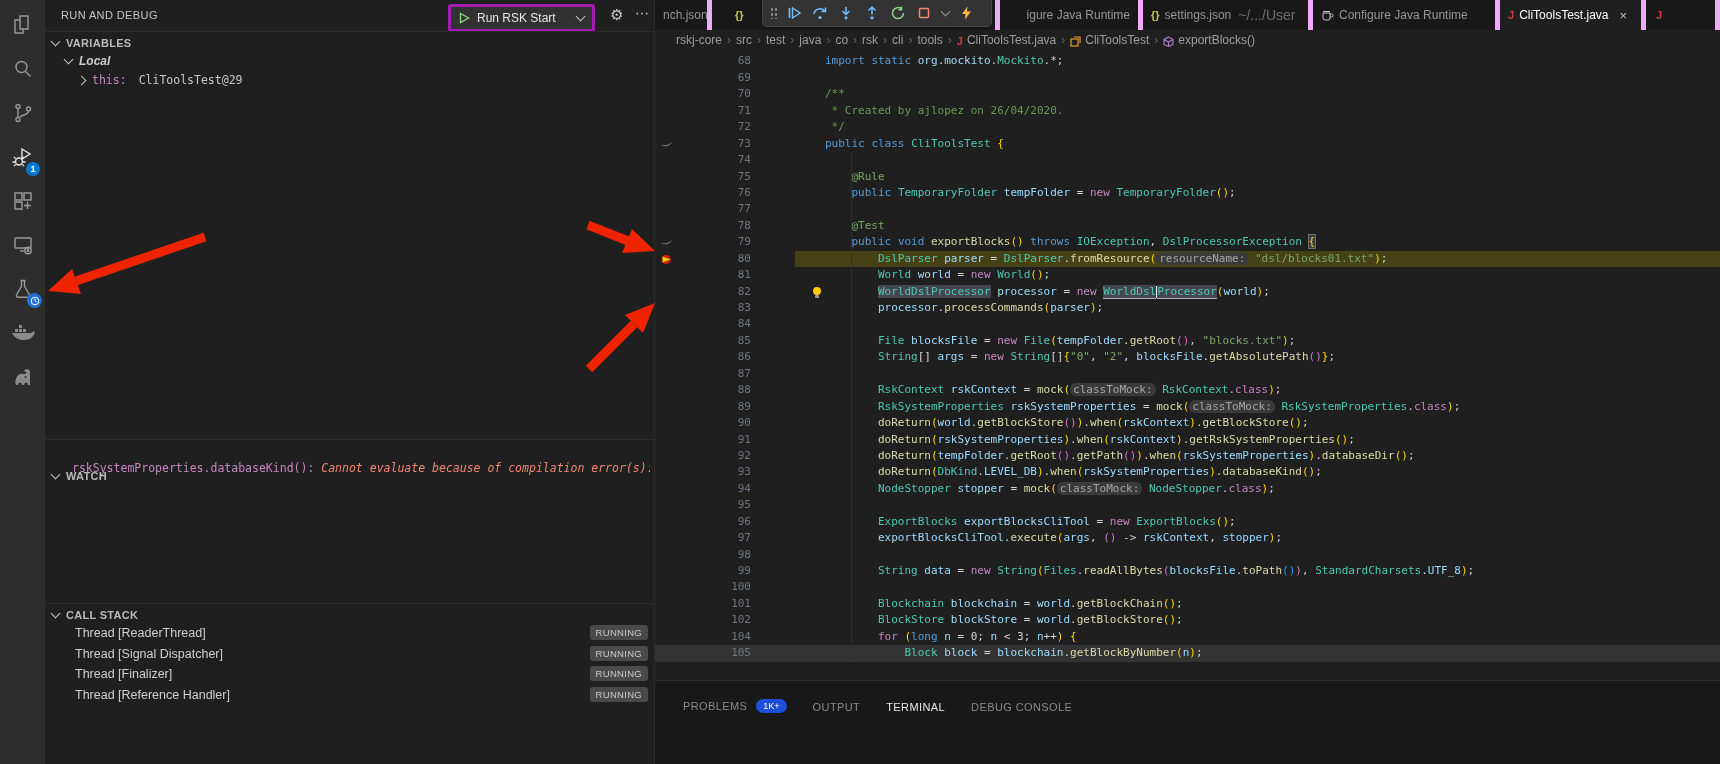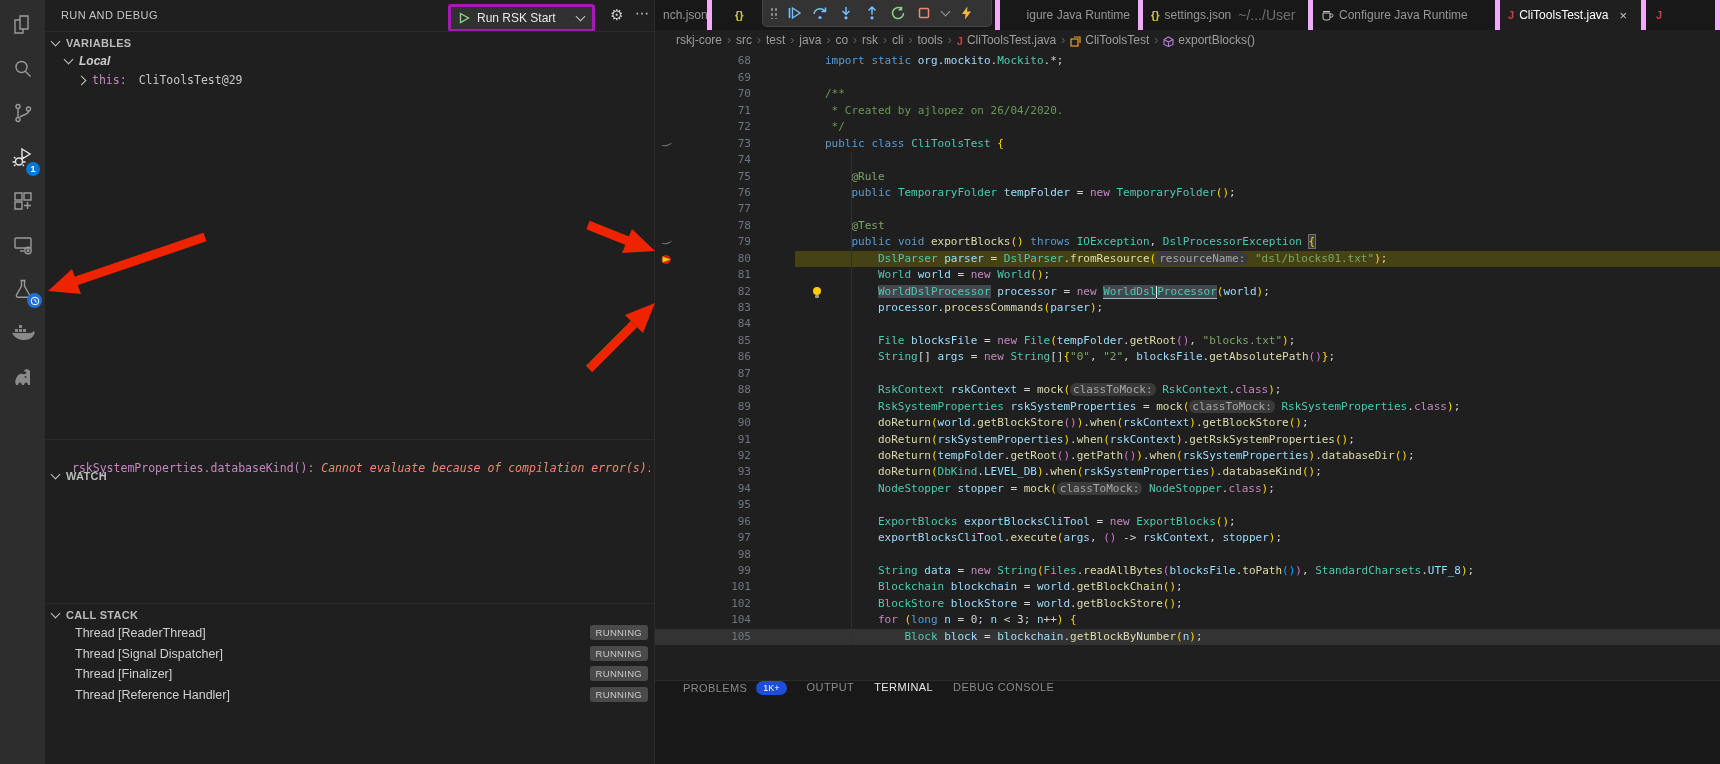--- a/index.html
+++ b/index.html
@@ -97,21 +97,21 @@
   .tk-v{color:#9cdcfe}.tk-s{color:#7ca668}.tk-cm{color:#6a9955}
   .tk-p1{color:#ffd700}.tk-p2{color:#da70d6}.tk-p3{color:#179fff}
   .tk-i{background:#3a3a3a;color:#a6a6a6;border-radius:6px;padding:0 3px;}
   .tk-hl{background:#44474e;}
   .tk-hlb{background:#44474e;border-bottom:1px solid #aeb3bb;}
   .tk-bm{outline:1px solid #707070;background:#3a3d41;}
   .tk-cur{display:inline-block;width:0;border-left:1.5px solid #ececec;height:12px;vertical-align:middle;}
 
   
   #panel{position:absolute;left:0;top:680px;width:100%;height:84px;background:#181818;border-top:1px solid #2b2b2b;z-index:5;}
-  #panel-tabs{display:flex;align-items:flex-start;gap:20px;padding-left:28px;height:32px;}
+  #panel-tabs{display:flex;align-items:flex-end;gap:26px;padding-left:28px;height:32px;}
   .ptab{font-size:11px;letter-spacing:.4px;color:#8a8a8a;display:flex;align-items:center;gap:9px;cursor:pointer;}
   .ptab.active{color:#e7e7e7;}
   .pbadge{background:#1d4ed8;color:#fff;font-size:9px;padding:2px 7px;border-radius:9px;letter-spacing:0;}
 
   #arrows{position:absolute;left:0;top:0;z-index:50;pointer-events:none;}
 </style>
 </head>
 <body>
 
 <div id="app">
@@ -656,20 +656,28 @@
             <span class="bulbslot"></span>
             <span class="ctext"></span>
           </span>
         </div>
         <div class="crow g">
           <span class="glyph"></span>
           <span class="lnum">99</span>
           <span class="line-right">
             <span class="bulbslot"></span>
             <span class="ctext"><span>        </span><span class="tk-t">String</span><span> </span><span class="tk-v">data</span><span> = </span><span class="tk-c">new</span><span> </span><span class="tk-t">String</span><span class="tk-p1">(</span><span class="tk-t">Files</span><span>.</span><span class="tk-m">readAllBytes</span><span class="tk-p2">(</span><span class="tk-v">blocksFile</span><span>.</span><span class="tk-m">toPath</span><span class="tk-p3">()</span><span class="tk-p2">)</span><span>, </span><span class="tk-t">StandardCharsets</span><span>.</span><span class="tk-v">UTF_8</span><span class="tk-p1">)</span><span>;</span></span>
+          </span>
+        </div>
+        <div class="crow g">
+          <span class="glyph"></span>
+          <span class="lnum">100</span>
+          <span class="line-right">
+            <span class="bulbslot"></span>
+            <span class="ctext"></span>
           </span>
         </div>
         <div class="crow g">
           <span class="glyph"></span>
           <span class="lnum">101</span>
           <span class="line-right">
             <span class="bulbslot"></span>
             <span class="ctext"><span>        </span><span class="tk-t">Blockchain</span><span> </span><span class="tk-v">blockchain</span><span> = </span><span class="tk-v">world</span><span>.</span><span class="tk-m">getBlockChain</span><span class="tk-p1">()</span><span>;</span></span>
           </span>
         </div>

